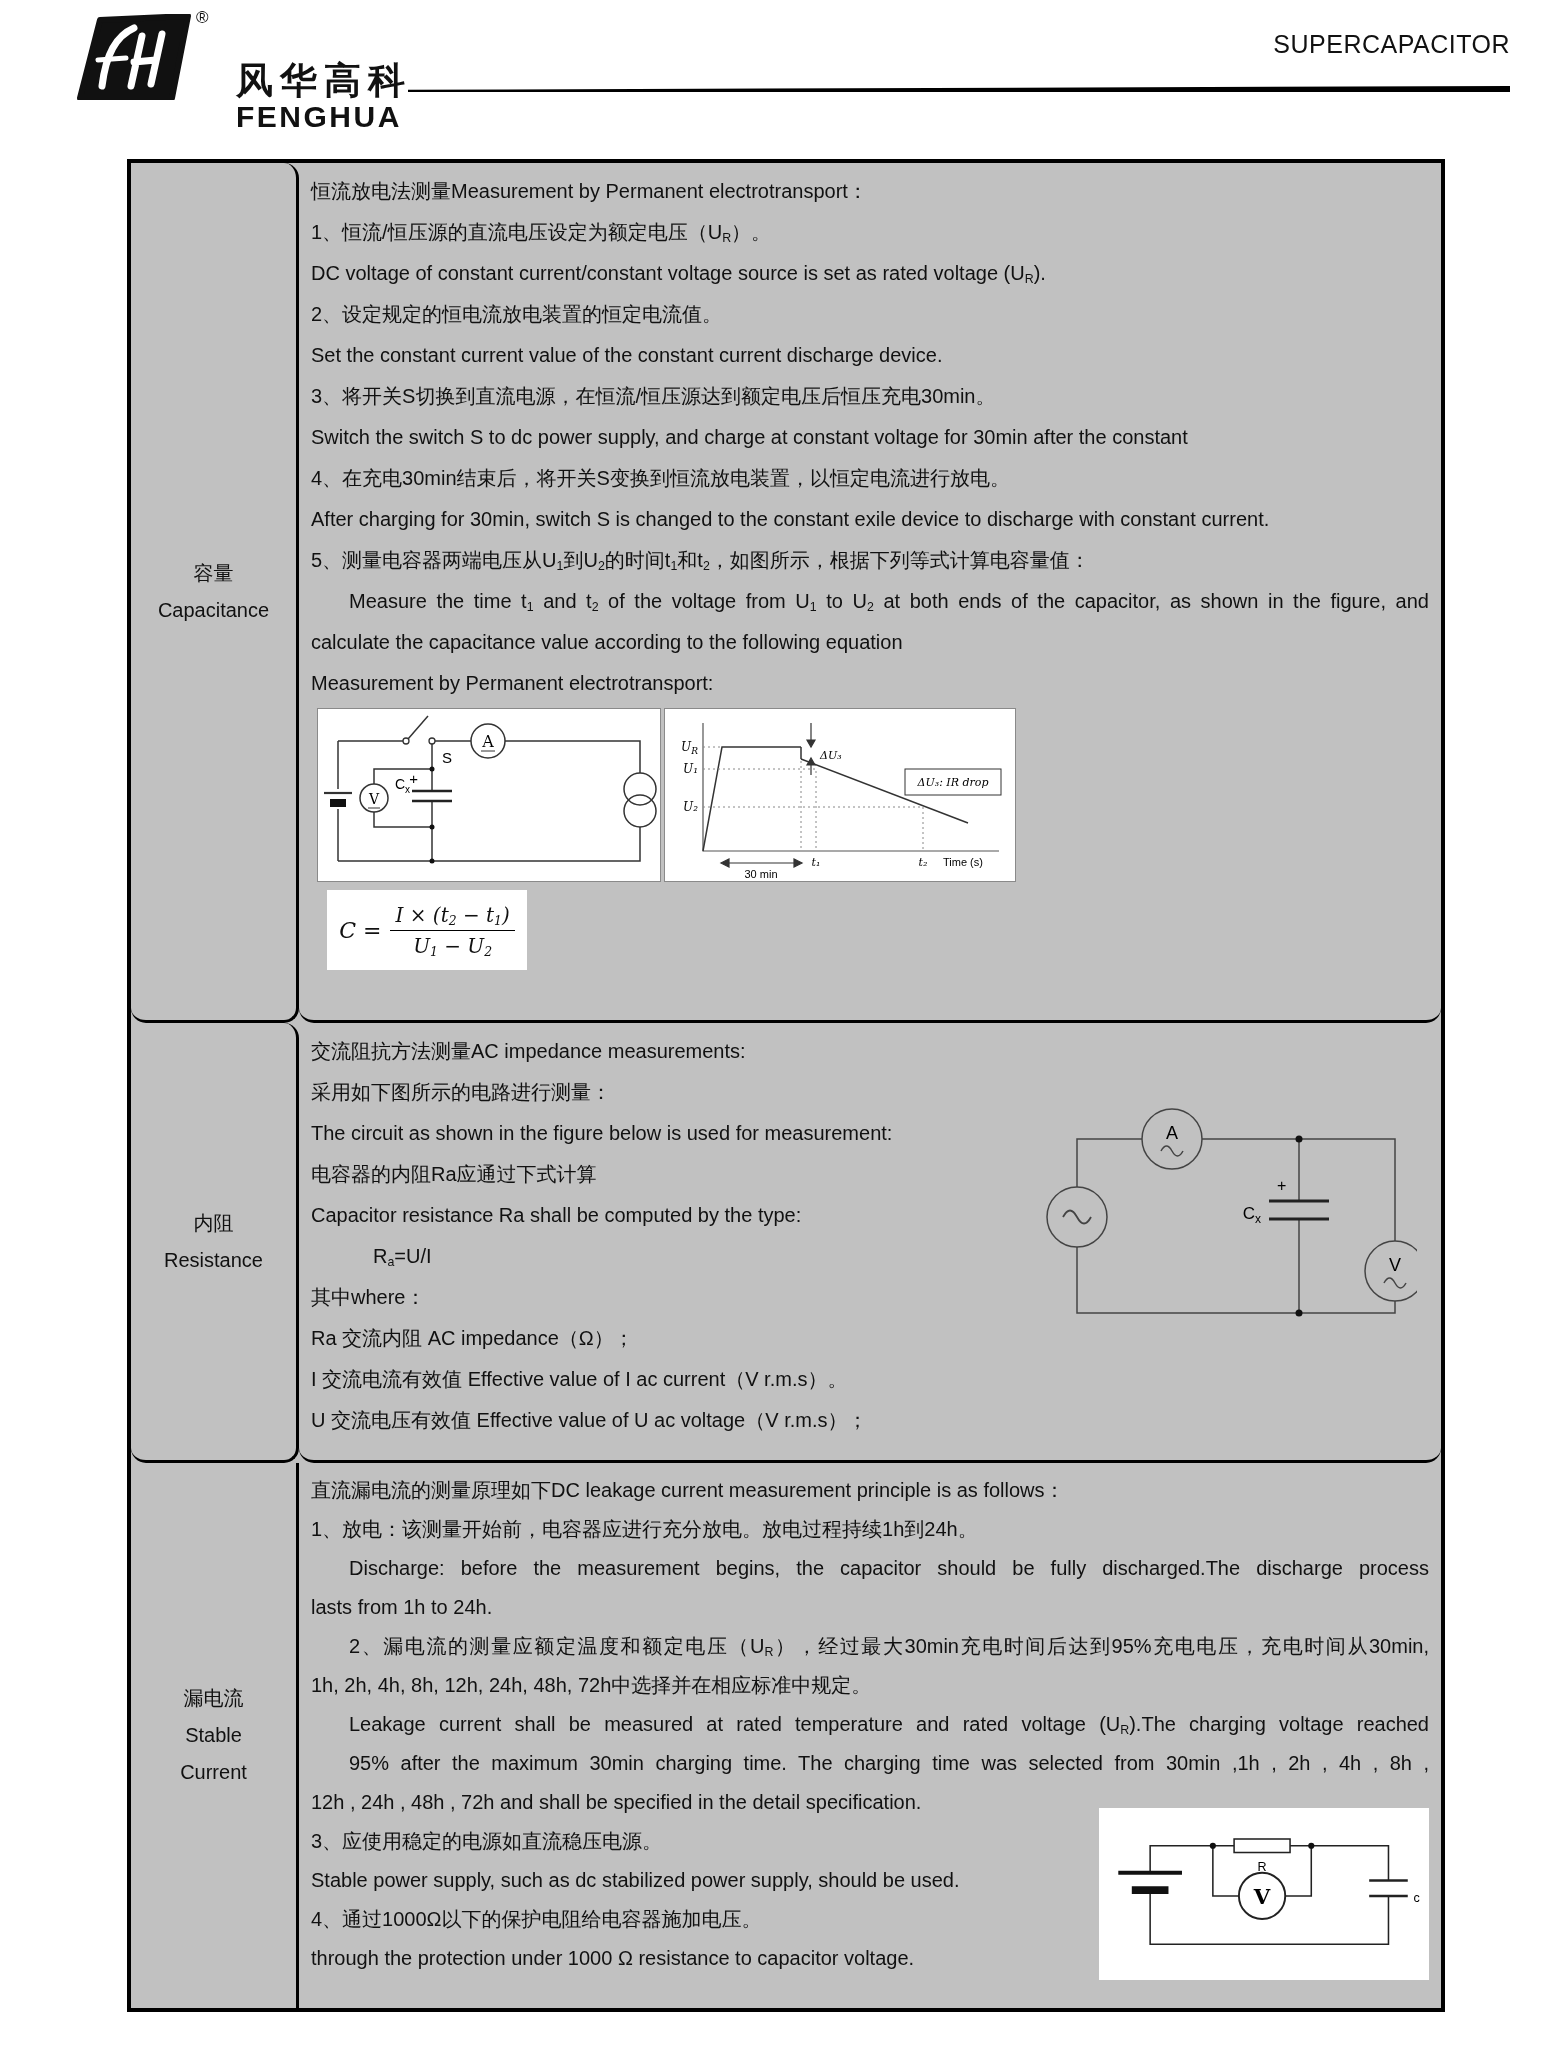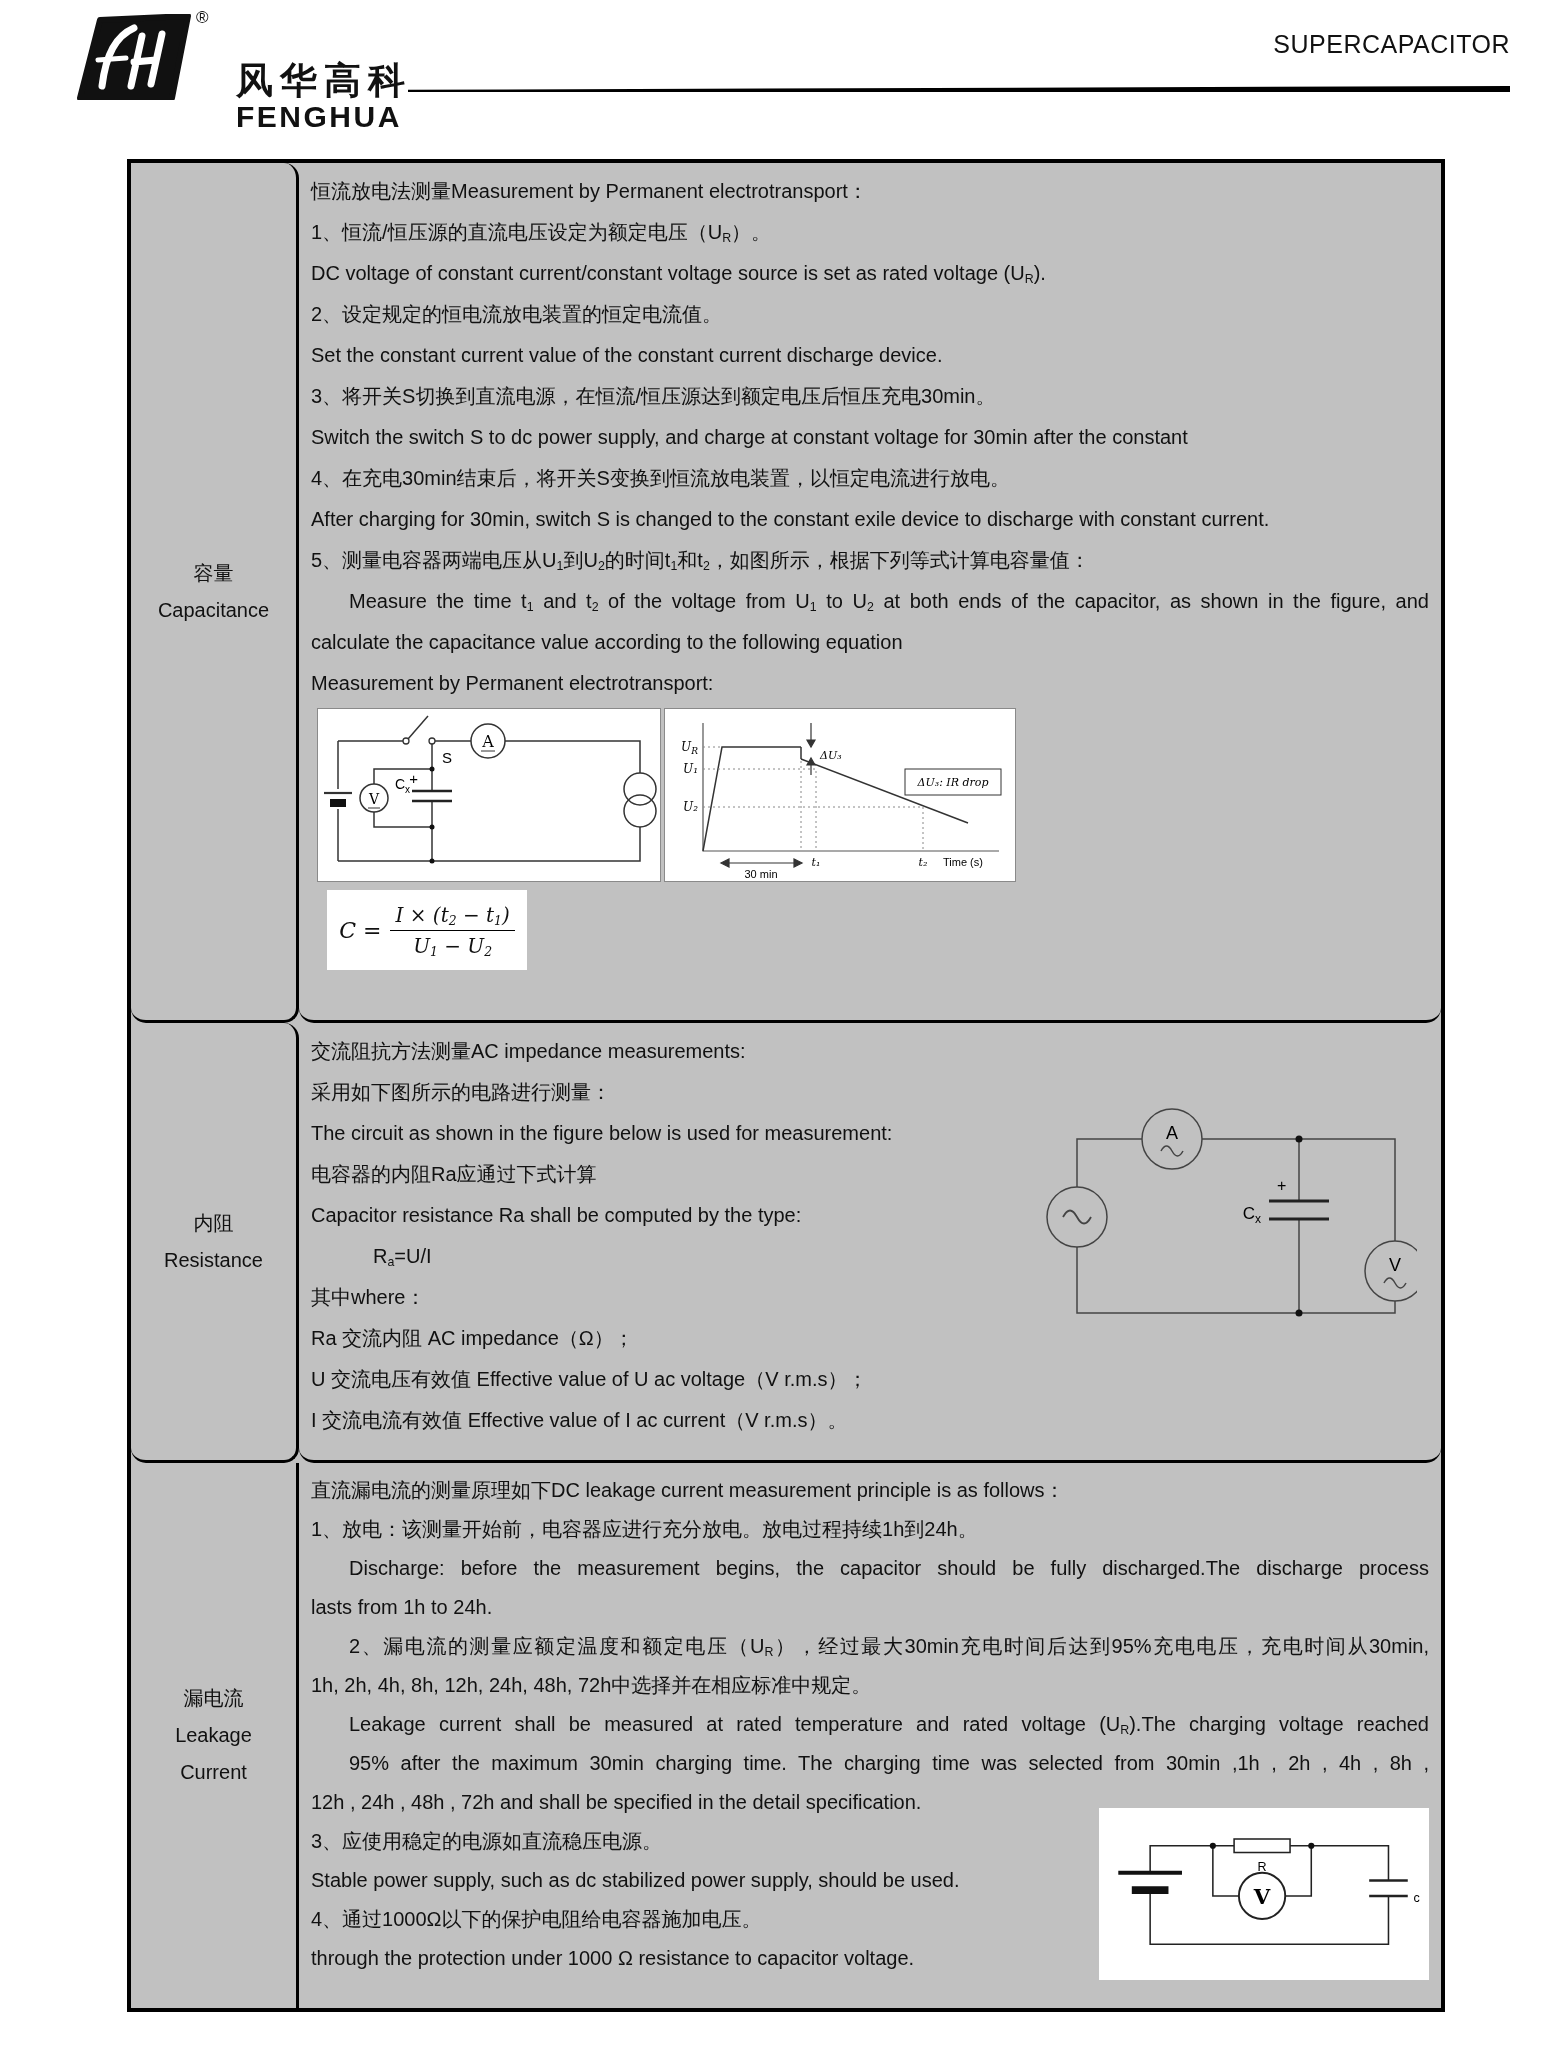--- a/index.html
+++ b/index.html
@@ -200,22 +200,22 @@
 
   <div class="cont rb">
     <div class="ln">交流阻抗方法测量AC impedance measurements:</div>
     <div class="ln">采用如下图所示的电路进行测量：</div>
     <div class="ln">The circuit as shown in the figure below is used for measurement:</div>
     <div class="ln">电容器的内阻Ra应通过下式计算</div>
     <div class="ln">Capacitor resistance Ra shall be computed by the type:</div>
     <div class="ln indent">R<sub>a</sub>=U/I</div>
     <div class="ln">其中where：</div>
     <div class="ln">Ra 交流内阻  AC impedance（Ω）；</div>
+    <div class="ln">I 交流电流有效值  Effective value of I ac current（V r.m.s）。</div>
     <div class="ln">U 交流电压有效值  Effective value of U ac voltage（V r.m.s）；</div>
-    <div class="ln">I 交流电流有效值  Effective value of I ac current（V r.m.s）。</div>
 
     <svg class="fig2" width="380" height="235" viewBox="0 0 380 235">
       <g stroke="#444" stroke-width="1.5" fill="none">
         <path d="M 40 98 V 50 H 105"></path>
         <path d="M 165 50 H 358 V 152"></path>
         <path d="M 358 212 V 224 H 40 V 158"></path>
         <path d="M 262 50 V 112"></path>
         <path d="M 262 130 V 224"></path>
       </g>
       <g>
@@ -240,21 +240,21 @@
       <text x="224" y="130" font-size="17" text-anchor="end"><tspan>C</tspan><tspan dy="4" font-size="12">x</tspan></text>
       <g fill="#111">
         <circle cx="262" cy="50" r="3.5"></circle>
         <circle cx="262" cy="224" r="3.5"></circle>
       </g>
     </svg>
   </div>
 
   <div class="lab">
     <div>漏电流</div>
-    <div>Leakage</div>
+    <div>Stable</div>
     <div>Current</div>
   </div>
 
   <div class="cont r3">
     <div class="ln">直流漏电流的测量原理如下DC leakage current measurement principle is as follows：</div>
     <div class="ln">1、放电：该测量开始前，电容器应进行充分放电。放电过程持续1h到24h。</div>
     <div class="ln just">Discharge: before the measurement begins, the capacitor should be fully discharged.The discharge process</div>
     <div class="ln">lasts from 1h to 24h.</div>
     <div class="ln just">2、漏电流的测量应额定温度和额定电压（U<sub>R</sub>），经过最大30min充电时间后达到95%充电电压，充电时间从30min,</div>
     <div class="ln">1h, 2h, 4h, 8h, 12h, 24h, 48h, 72h中选择并在相应标准中规定。</div>

